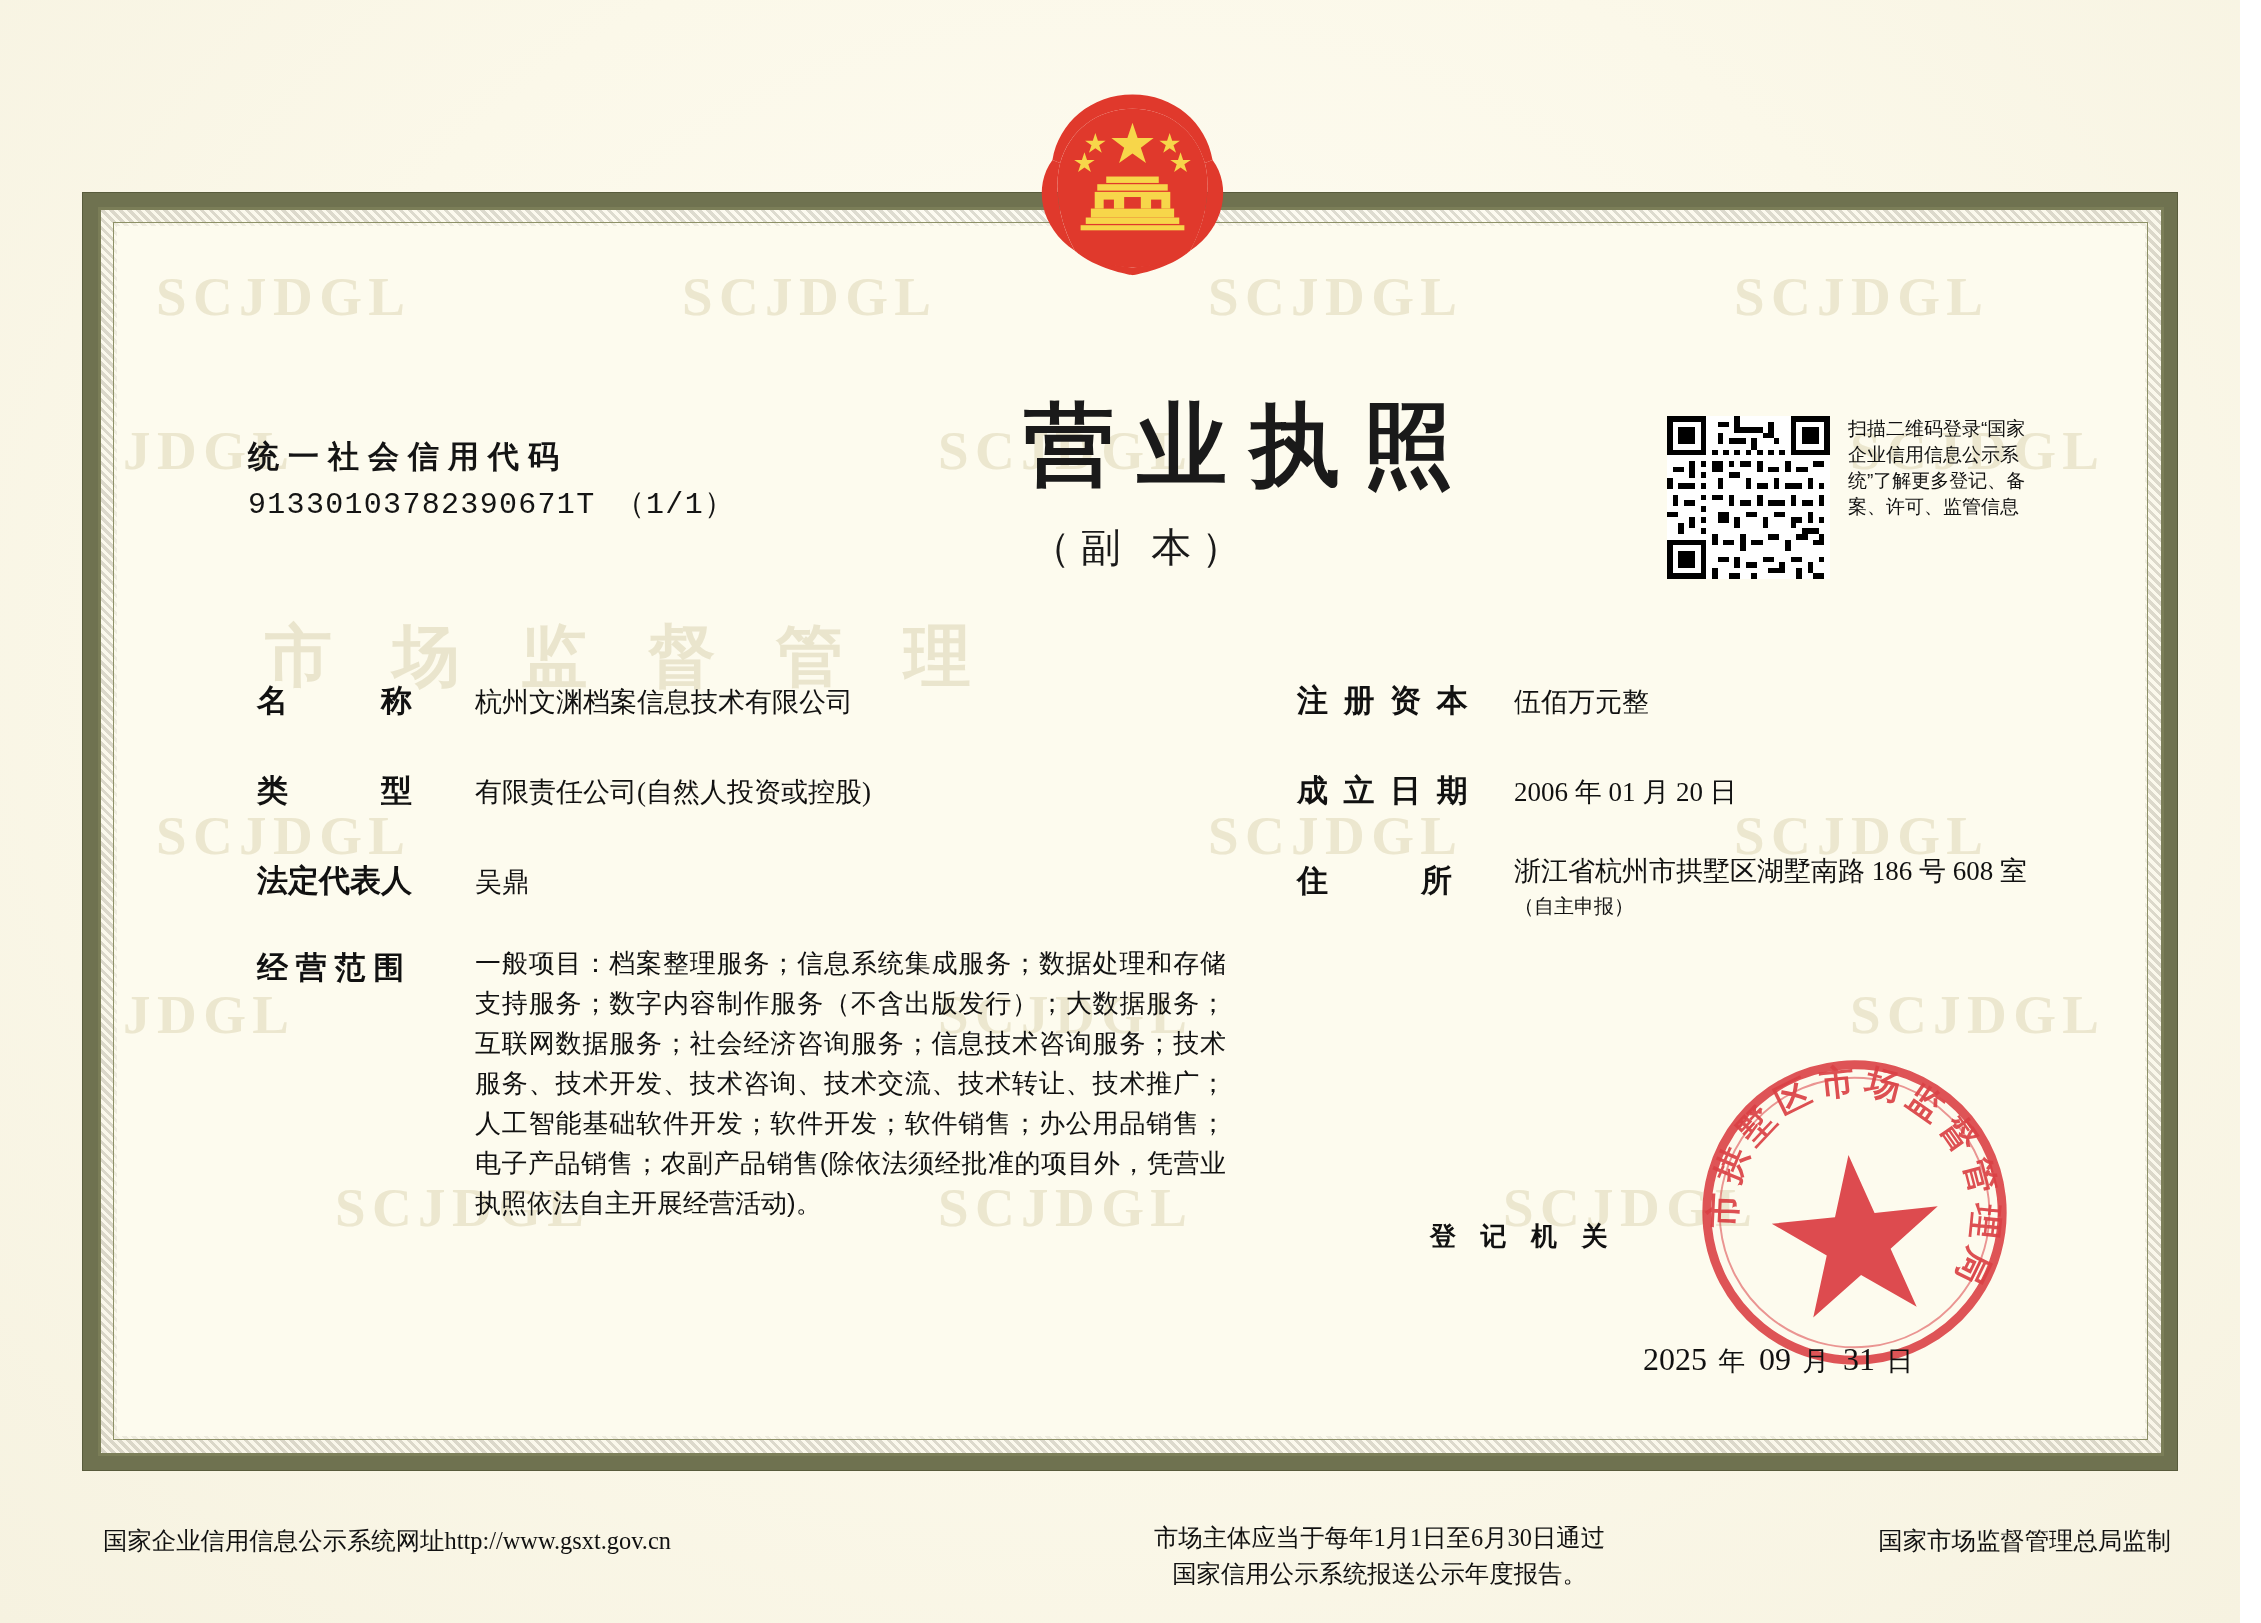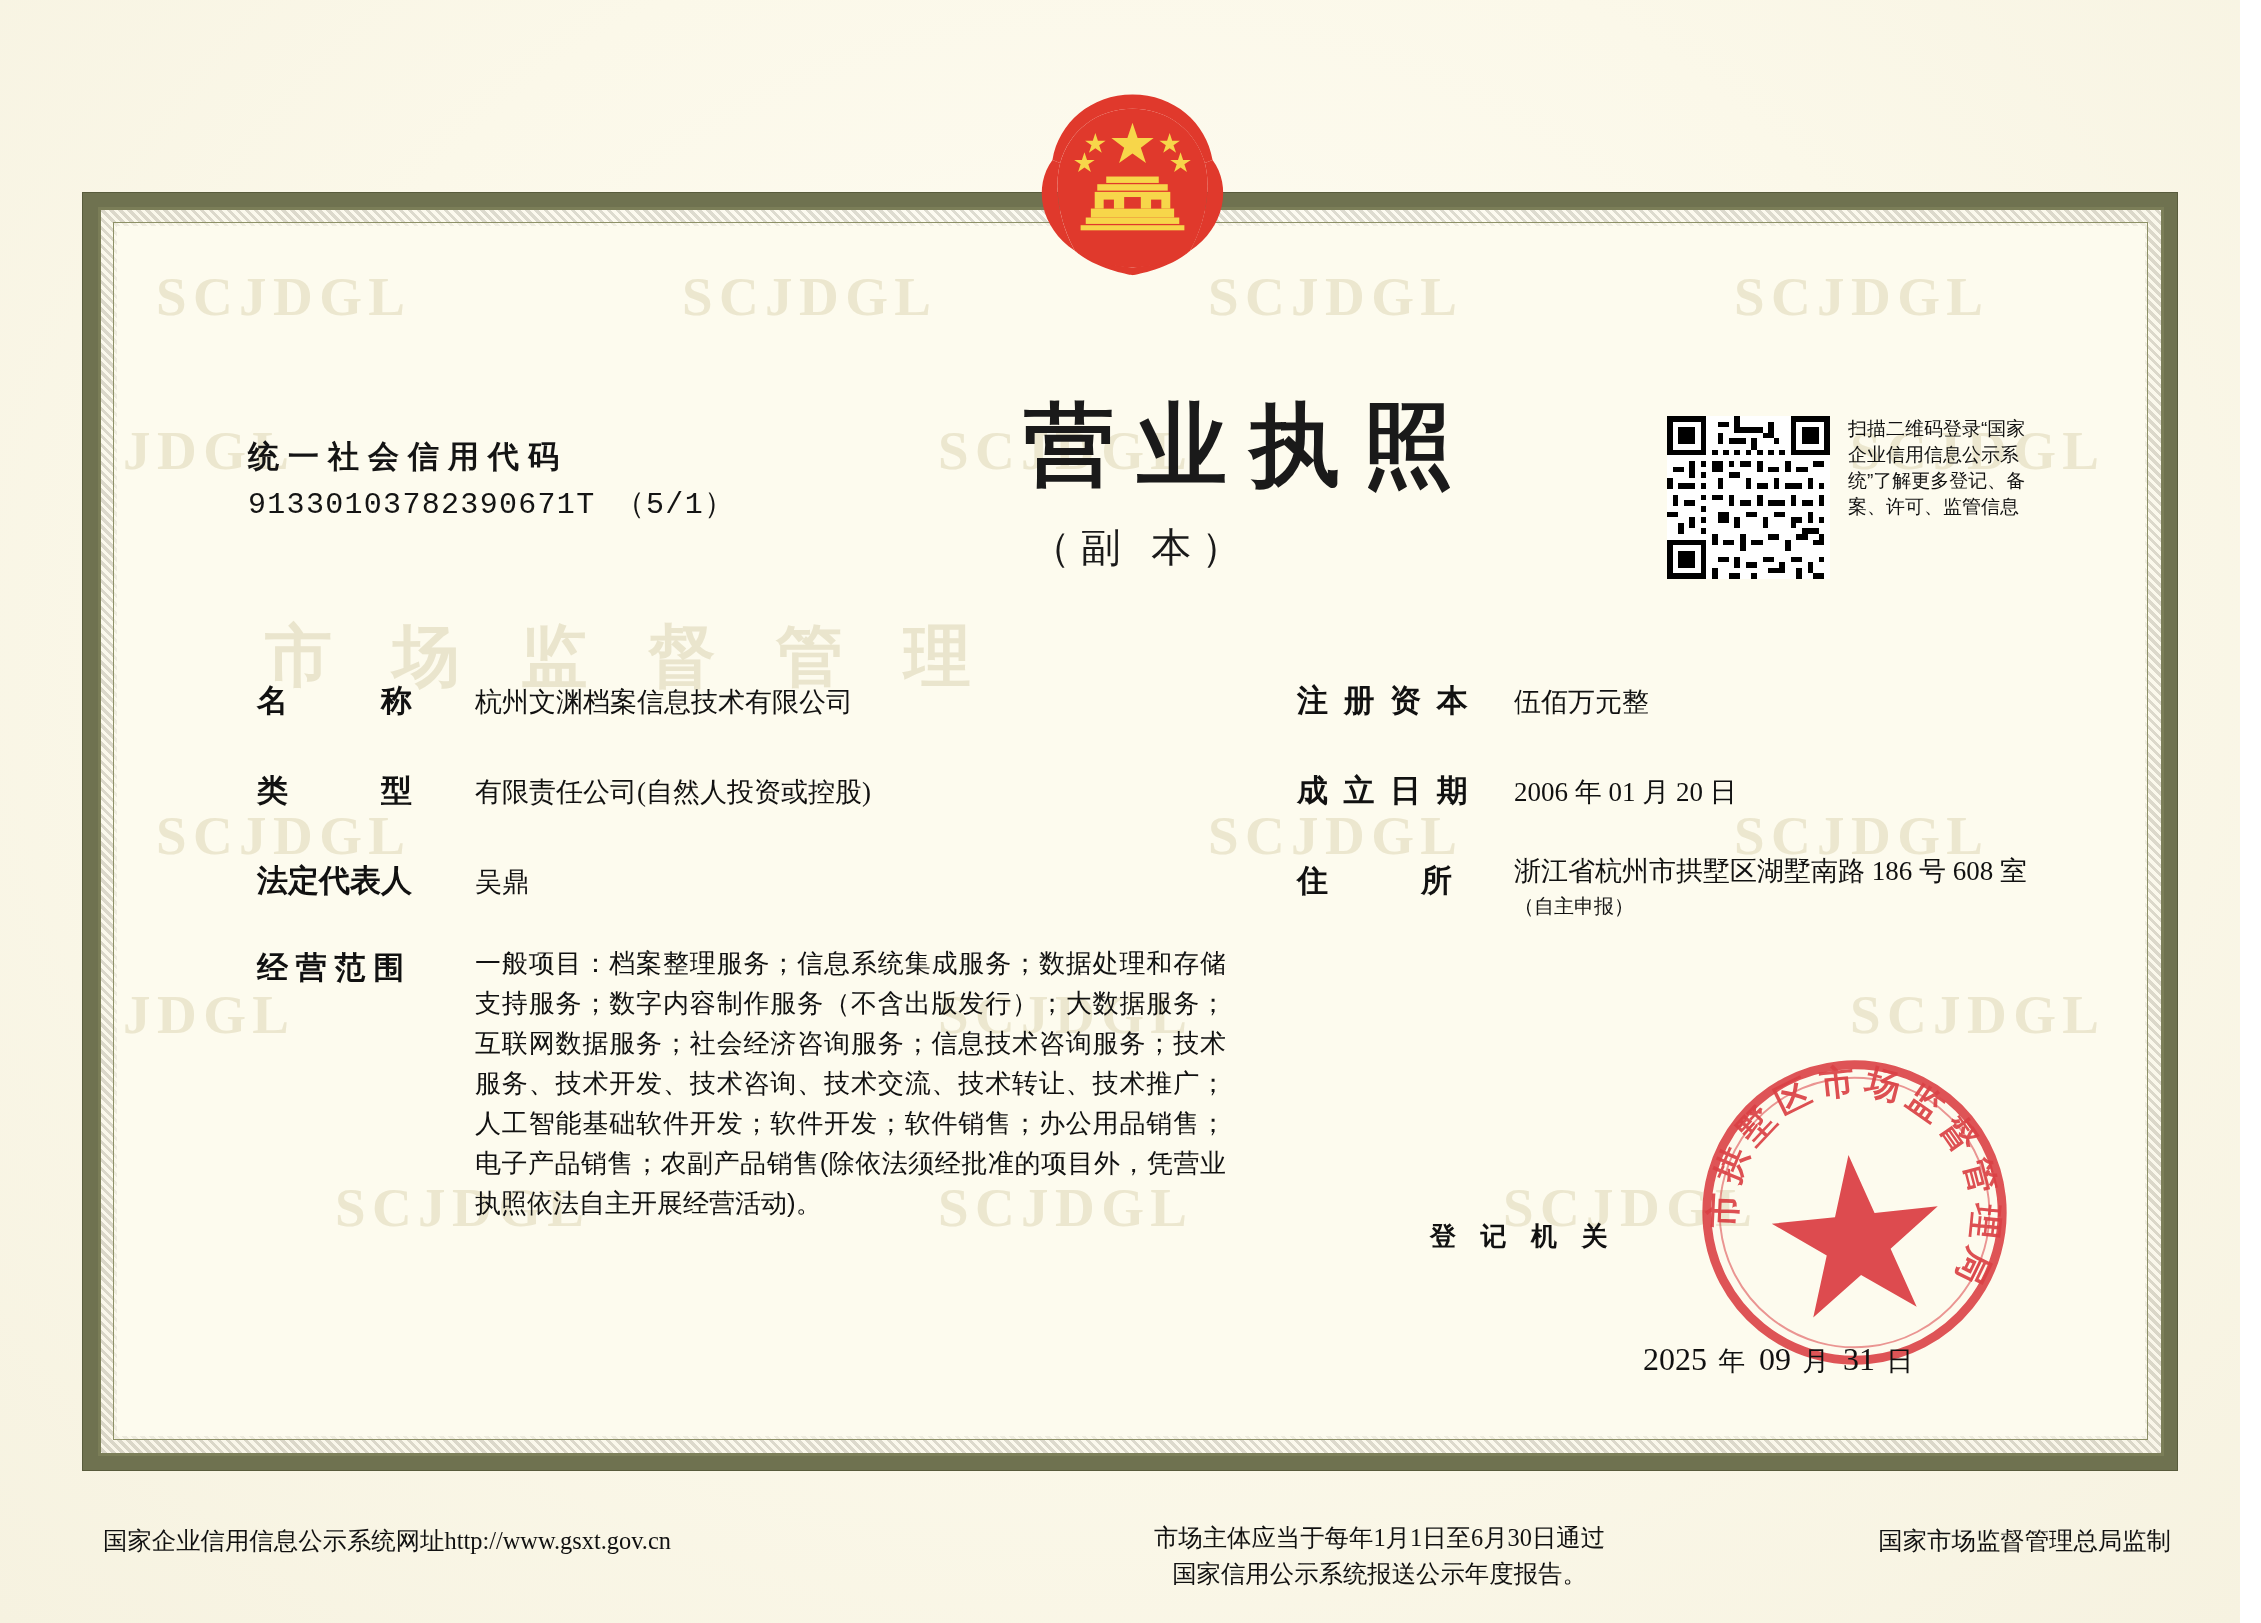--- a/index.html
+++ b/index.html
@@ -359,21 +359,21 @@
           <polygon points="260,108 264,120 276,120 266,127 270,139 260,132 250,139 254,127 244,120 256,120"></polygon>
         </g>
       </g>
     </svg>
   </div>
 
   <div class="title">营业执照</div>
   <div class="subtitle">（副 本）</div>
 
   <div class="code-label">统一社会信用代码</div>
-  <div class="code-value">91330103782390671T （5/1）</div>
+  <div class="code-value">91330103782390671T （1/1）</div>
 
   <div class="qr">
     <svg width="163" height="163" viewBox="0 0 29 29" shape-rendering="crispEdges">
       <rect width="29" height="29" fill="#ffffff"></rect>
       <g fill="#000000">
 
         <rect x="0" y="0" width="7" height="1"></rect>
           <rect x="0" y="6" width="7" height="1"></rect>
         <rect x="0" y="0" width="1" height="7"></rect>
           <rect x="6" y="0" width="1" height="7"></rect>

